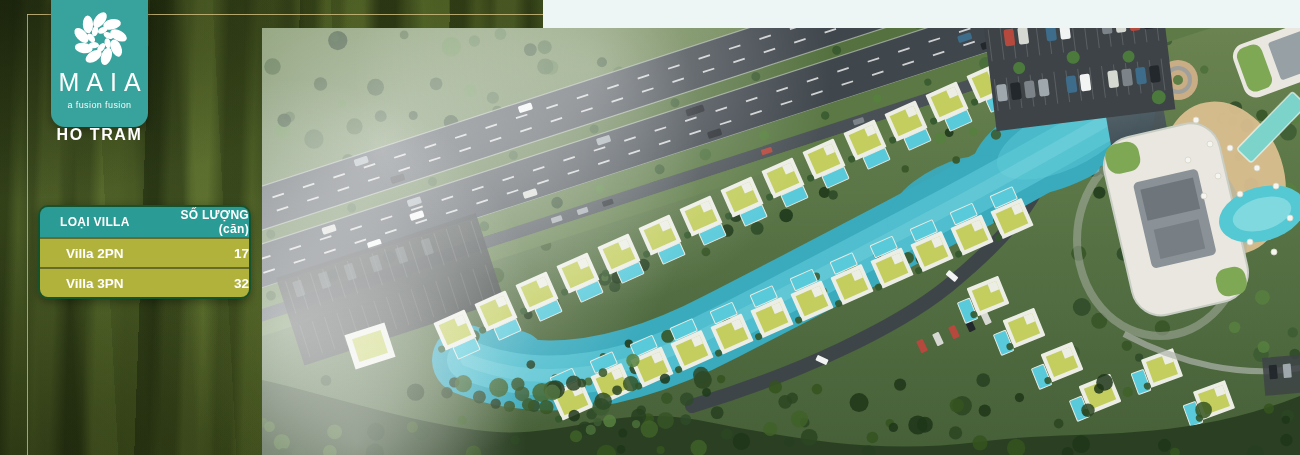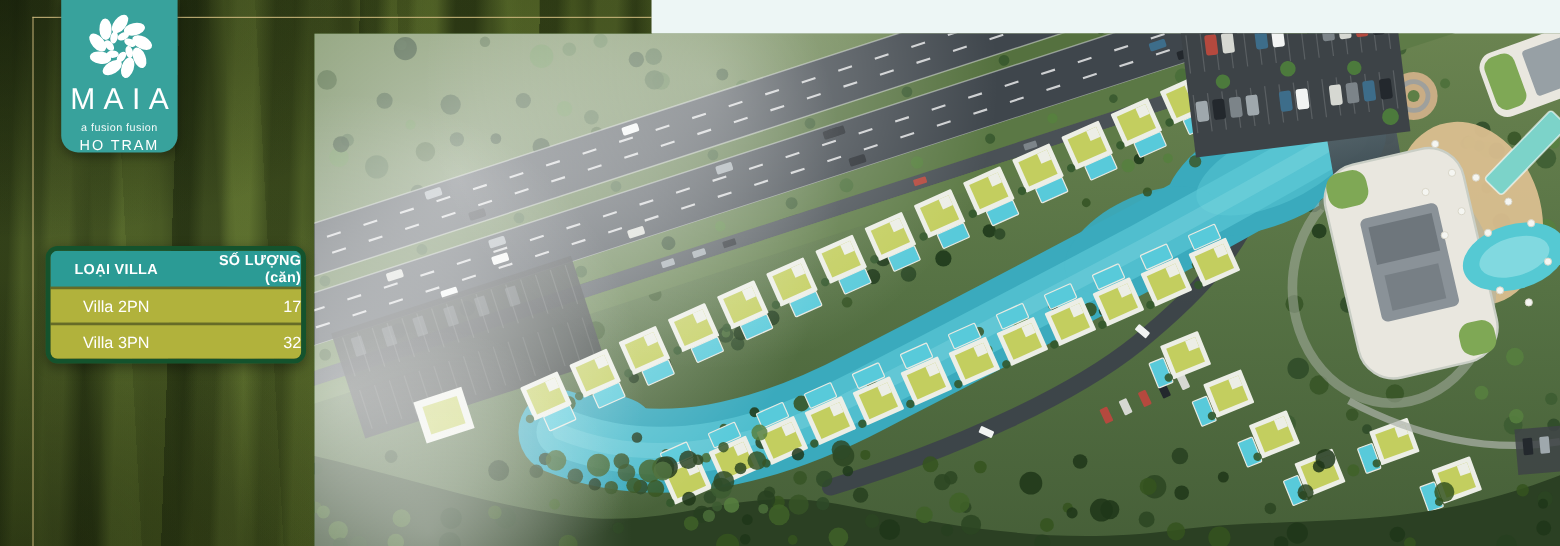--- a/index.html
+++ b/index.html
@@ -35,30 +35,30 @@
     background:#5d7a47}
 
   
   .badge{position:absolute;left:51px;top:0;width:97px;height:127px;
     background:var(--badge_teal);border-radius:0 0 14px 14px;color:#fff;text-align:center;
     box-shadow:0 3px 8px rgba(0,0,0,.30)}
   .flower{width:62px;height:58px;margin-top:8px}
   .brand-name{font-size:25px;letter-spacing:7px;margin-left:7px;margin-top:-2px;font-weight:400}
   .tagline{font-size:9px;margin-top:3px;letter-spacing:.4px;opacity:.95}
   .tagline b{font-weight:normal}
-  .location{font-size:12px;font-weight:normal;margin-top:3px;letter-spacing:1.6px}
+  .location{font-size:16px;font-weight:bold;margin-top:16px;letter-spacing:1.6px}
 
   
   .villa-table{position:absolute;left:38px;top:205px;width:209px;
-    border:4px solid #14532d;border-radius:10px;overflow:hidden;color:#fff;
+    border:2px solid #14532d;border-radius:10px;overflow:hidden;color:#fff;
     box-shadow:0 3px 10px rgba(0,0,0,.35)}
   .vt-header{display:flex;align-items:center;height:30px;background:var(--table_header_teal);
     font-size:12px;font-weight:bold;letter-spacing:.3px}
   .vt-row{display:flex;align-items:center;height:28px;background:var(--table_row_olive);
-    font-size:13.5px;font-weight:normal;border-top:2px solid rgba(40,50,22,.55)}
+    font-size:13.5px;font-weight:bold;border-top:2px solid rgba(40,50,22,.55)}
   .vt-c1{flex:1.05;text-align:center}
   .vt-c2{flex:.95;text-align:right}
 </style>
 </head>
 <body style="--badge_teal: #38a29c; --table_header_teal: #2b9b95; --table_row_olive: #b1b23c; --border_gold: #cdb97d; --top_strip: #edf6f5; --lagoon: #3aaabd; --lagoon_light: #5fccd8; --villa_roof: #c3ce5f; --pool: #58cada; --asphalt: #3f464c; --grass: #5f7b46; --forest: #2b4023; --sand: #d9bd8f; --building_white: #e9e7df;">
 
 <div class="stage">
 
   <div class="leaf-bg"></div>
   <div class="gold-h"></div>

